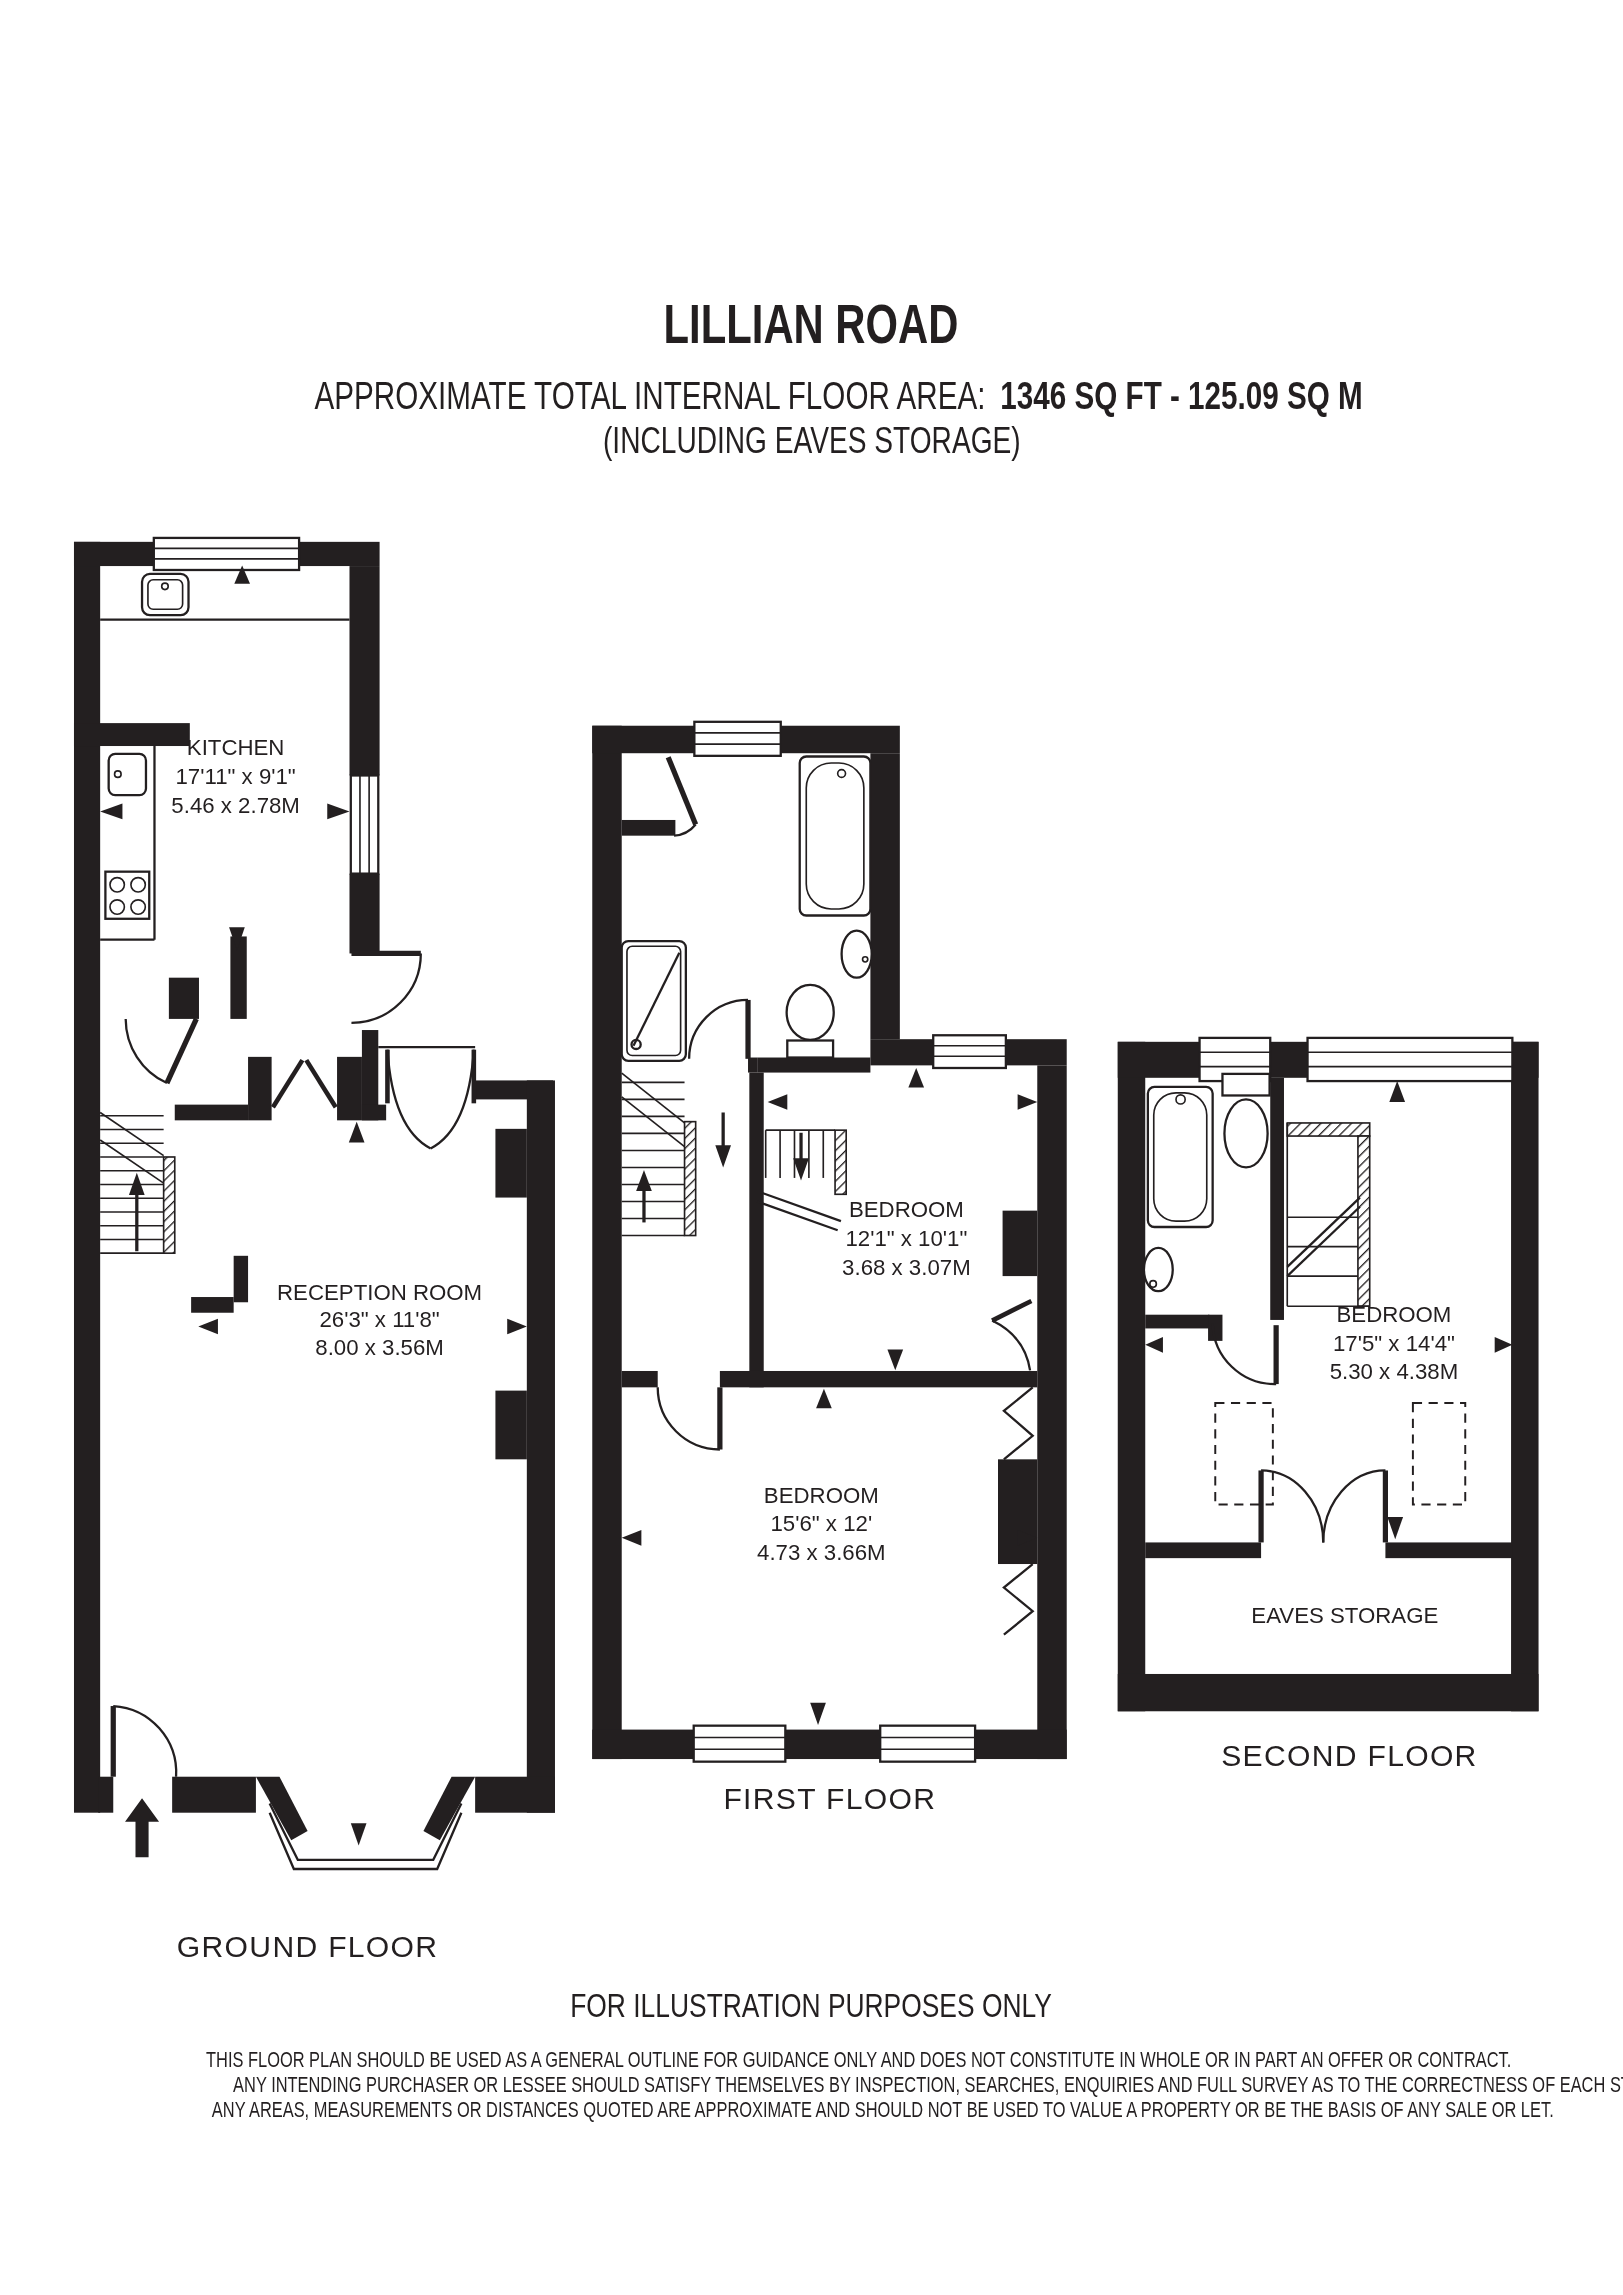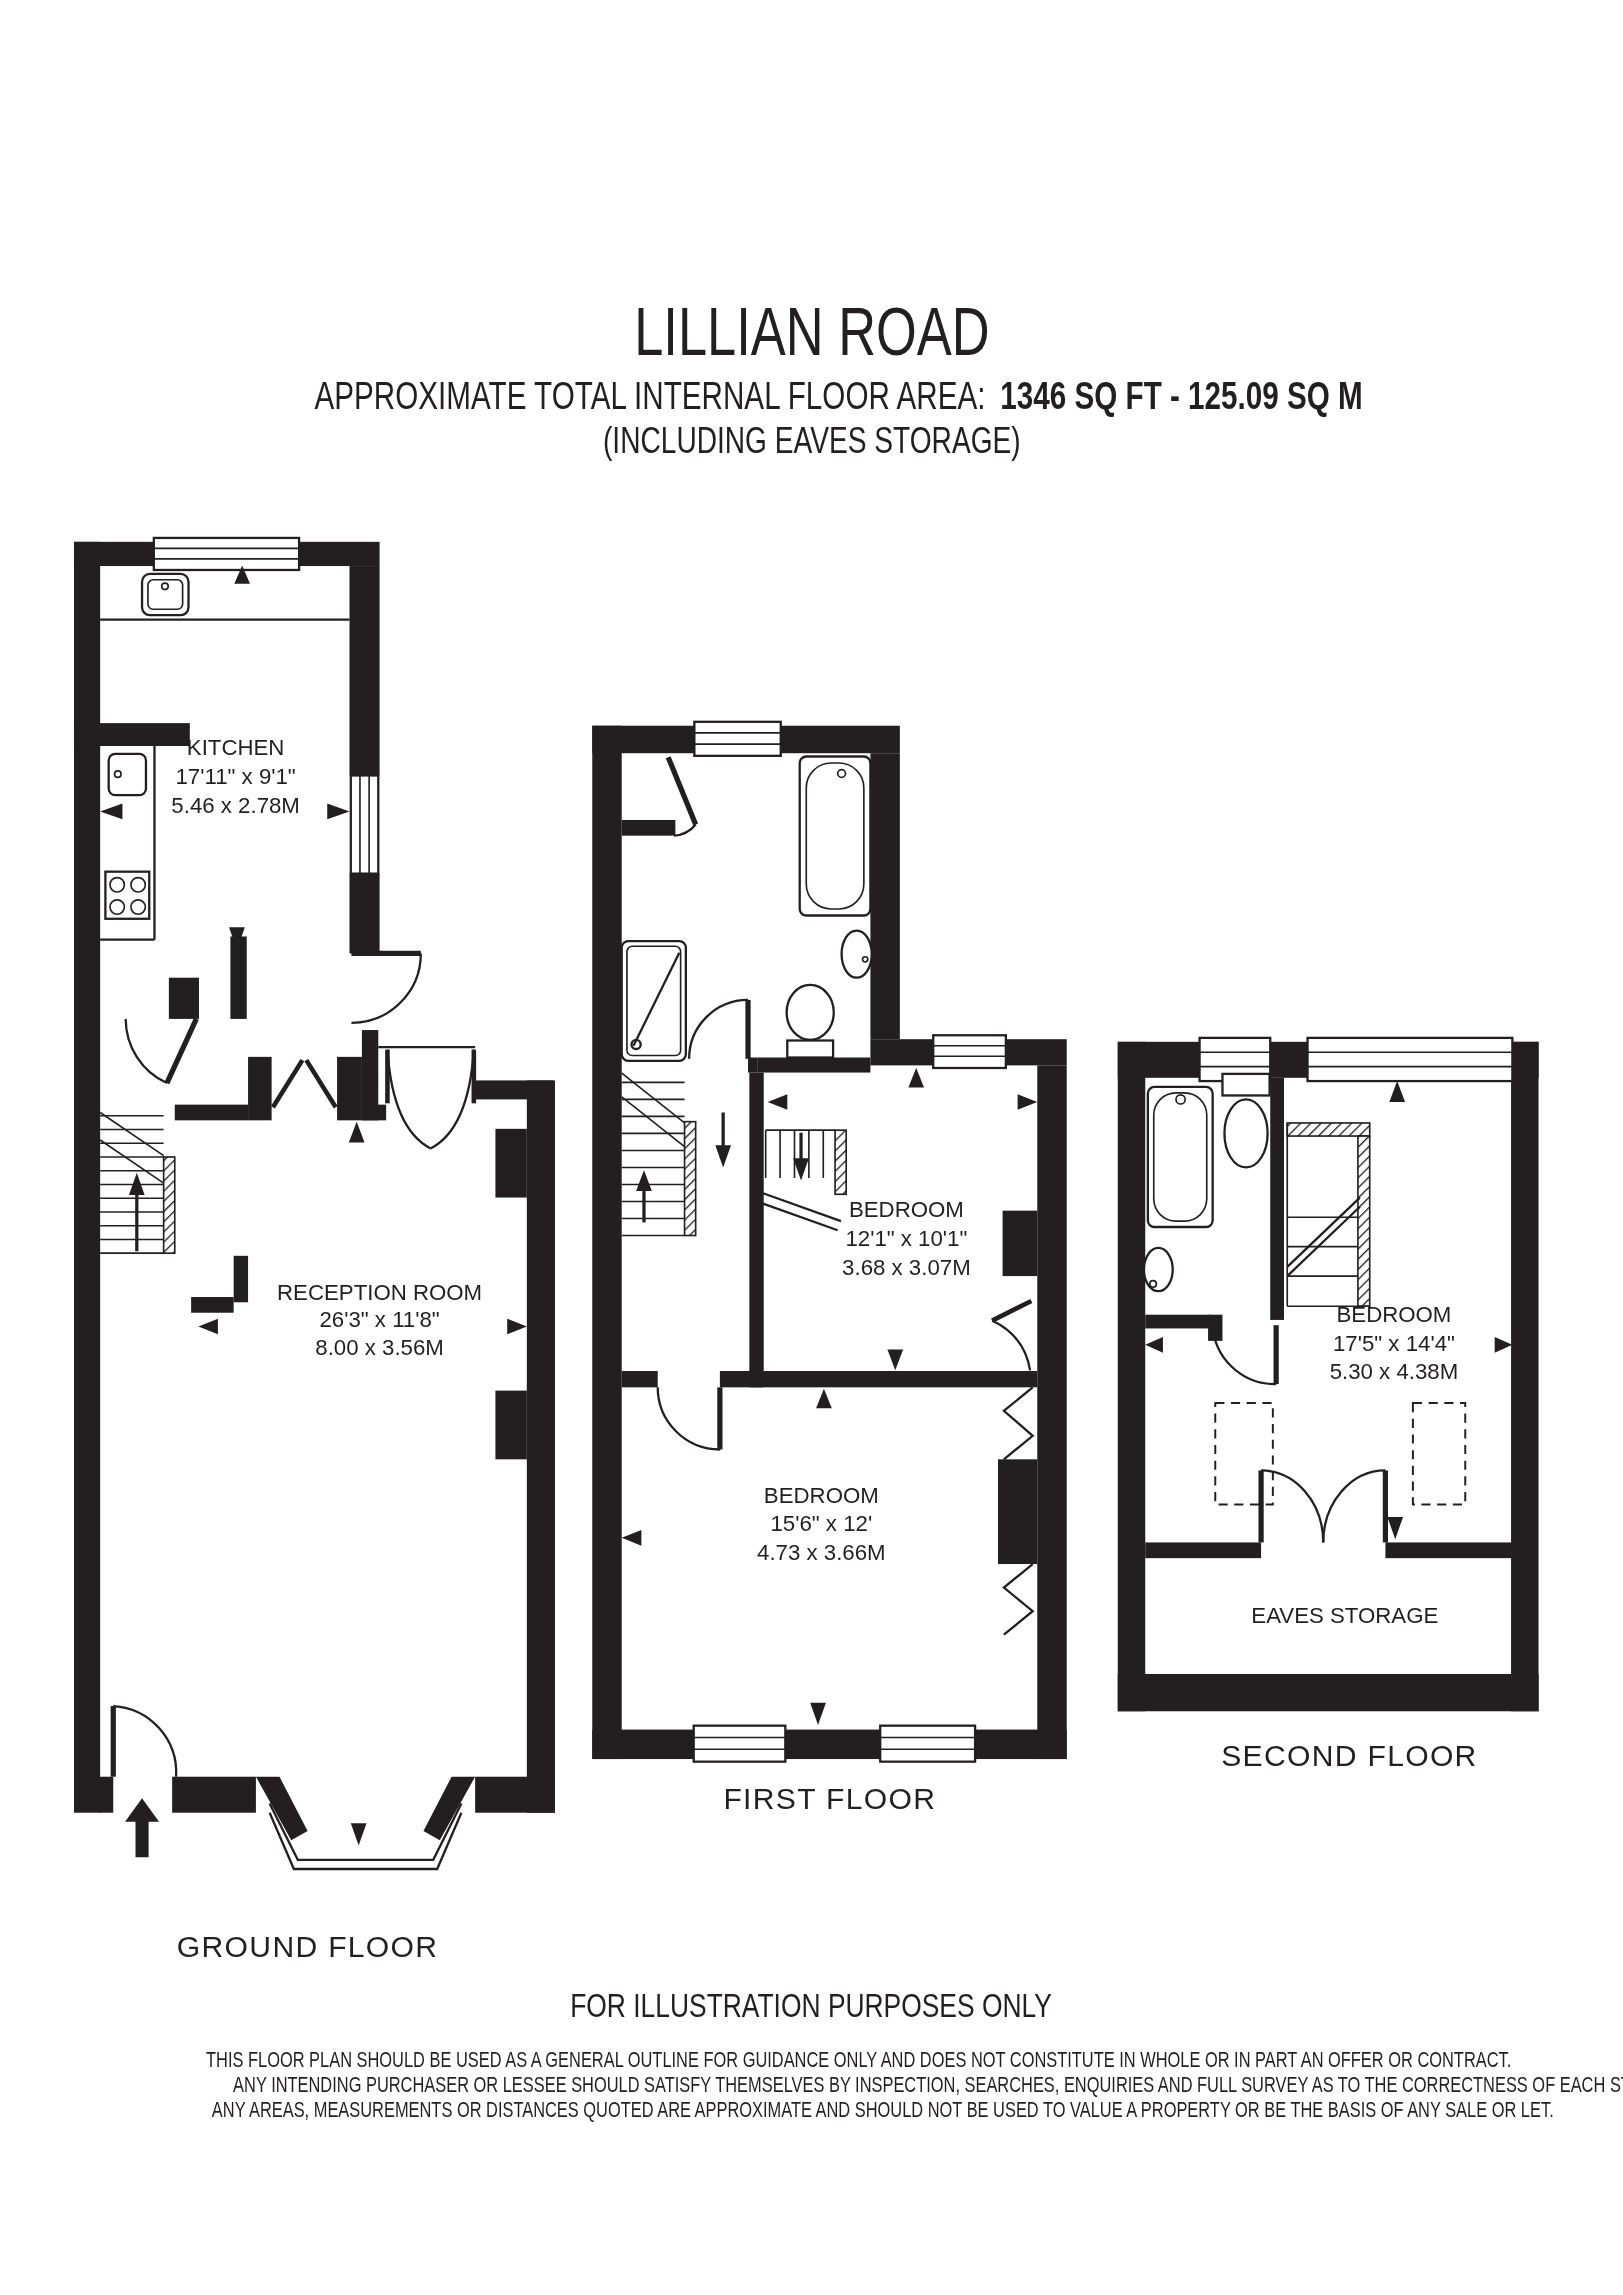--- a/index.html
+++ b/index.html
@@ -1,21 +1,21 @@
 <!DOCTYPE html>
 <html style="font-size:10.5px"><head>
 <meta charset="utf-8">
 <style>
   html,body{margin:0;padding:0;background:#fff;}
   .page{position:relative;width:1623px;height:2295px;background:#ffffff;overflow:hidden;
         font-family:"Liberation Sans",sans-serif;color:#231f20;}
   .hdr{position:absolute;left:0;width:100%;text-align:center;white-space:nowrap;}
   .cond{display:inline-block;transform:scaleX(0.76);transform-origin:center;white-space:nowrap;}
   .cond80{display:inline-block;transform:scaleX(0.8);transform-origin:center;white-space:nowrap;}
-  #title{top:292px;font-size:69px;font-weight:normal;text-align:center;}
+  #title{top:292px;font-size:55px;font-weight:bold;text-align:center;}
   #area-line1{top:374px;font-size:39px;padding-left:27px;}
   #area-line2{top:420px;font-size:37px;}
   #area-line3{top:466px;font-size:39px;}
   .val{font-weight:bold;margin-left:19.6px;}
   #notice{top:1987px;font-size:33px;}
   .disc{font-size:21.6px;}
   #disc1{top:2047px;} #disc2{top:2072px;} #disc3{top:2097px;}
   svg{position:absolute;left:0;top:0;}
   .w{fill:#231f20;}
   .s3{fill:none;stroke:#231f20;stroke-width:3.5;}

